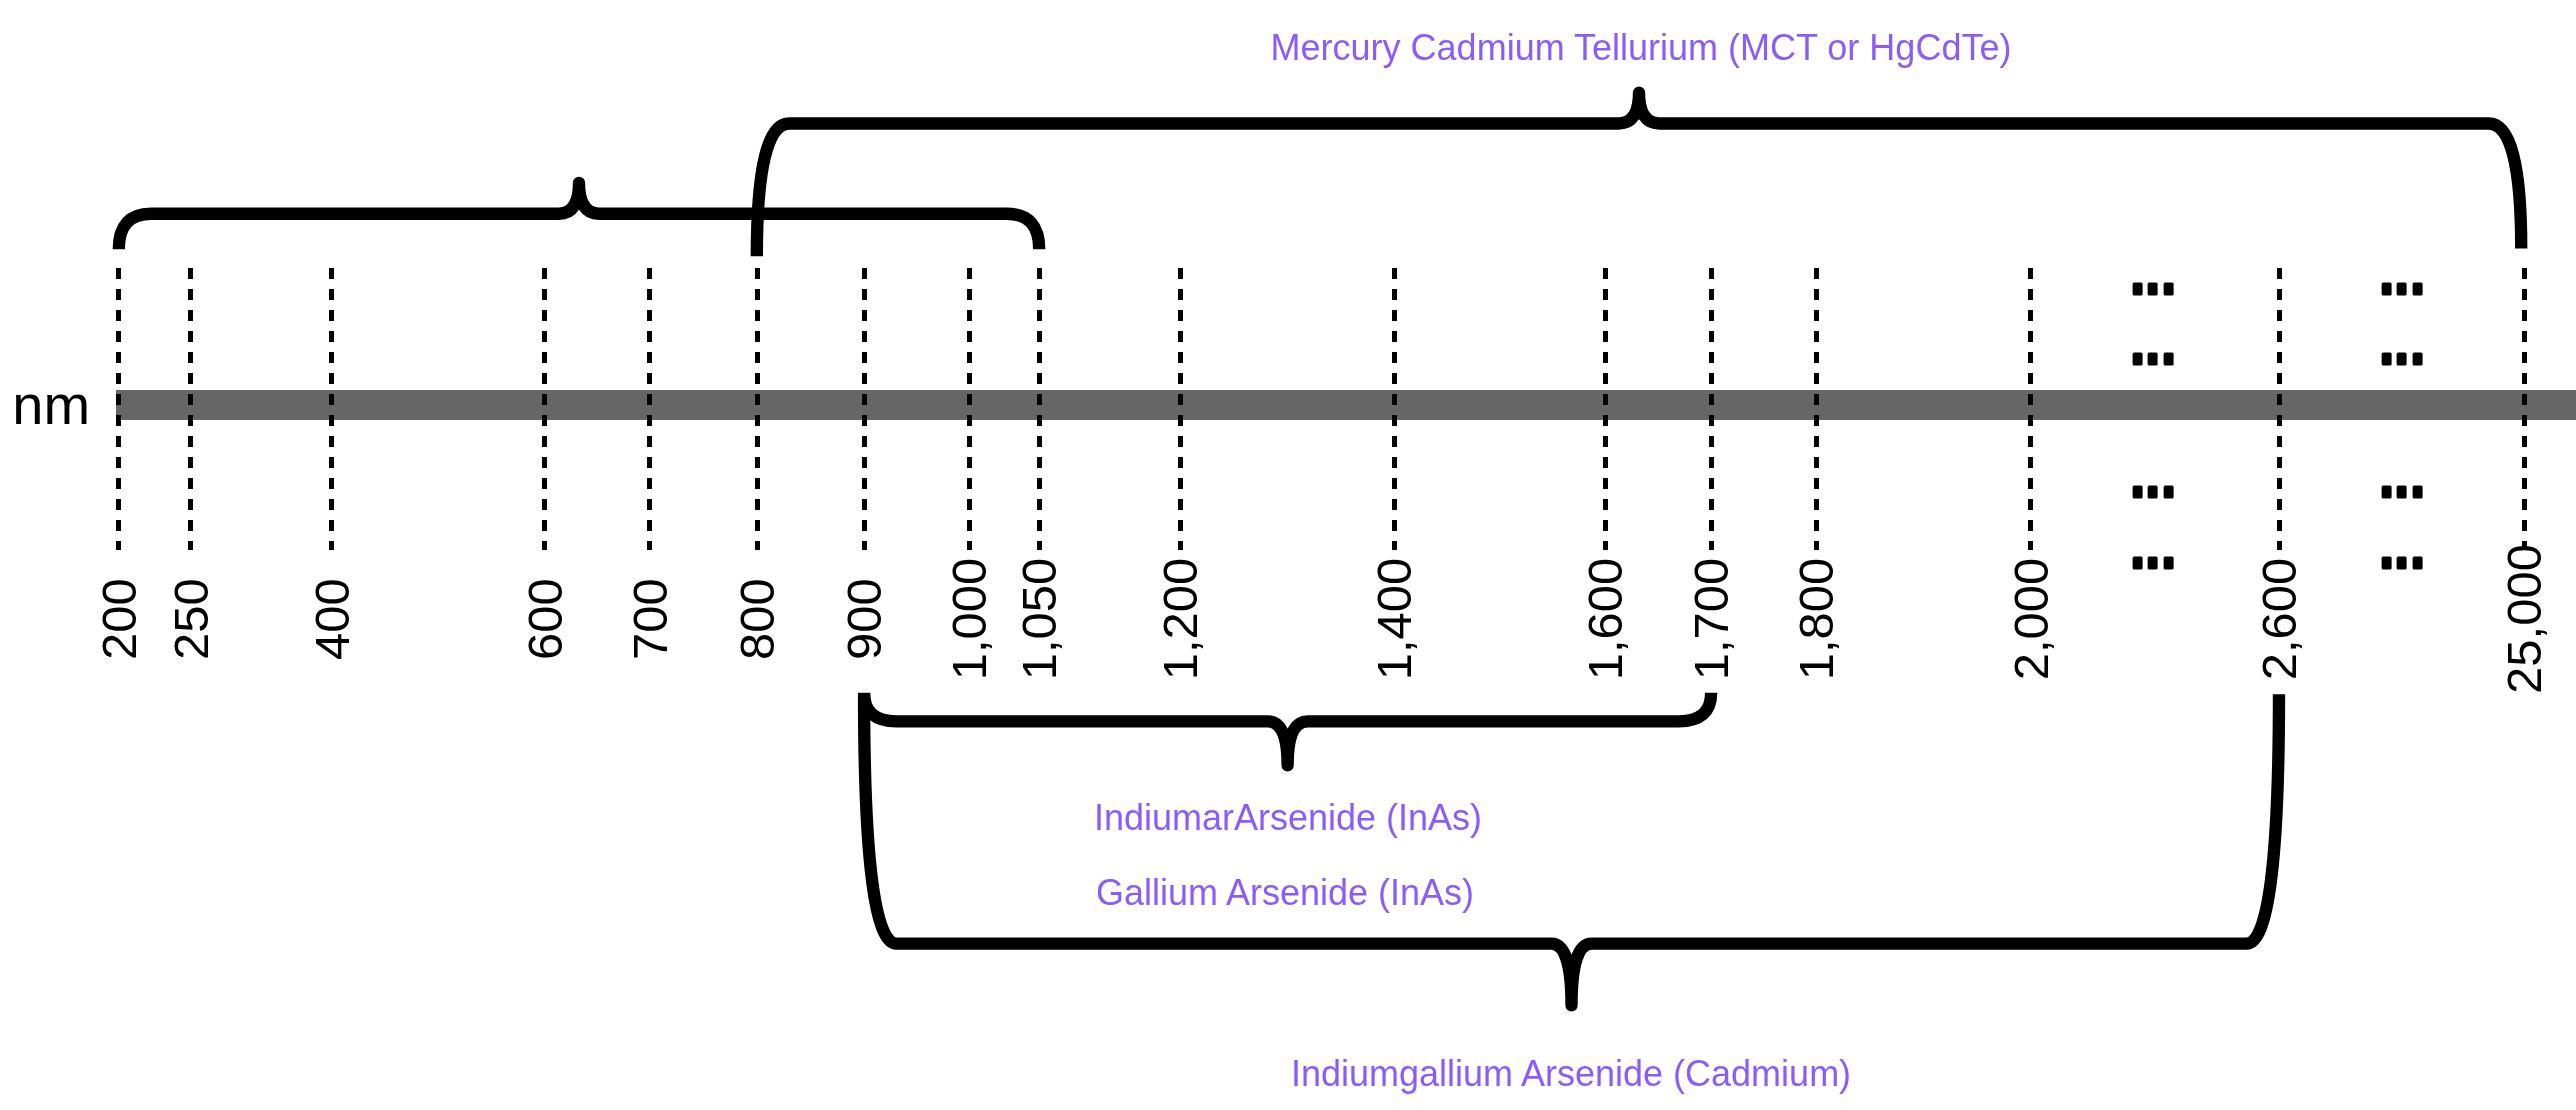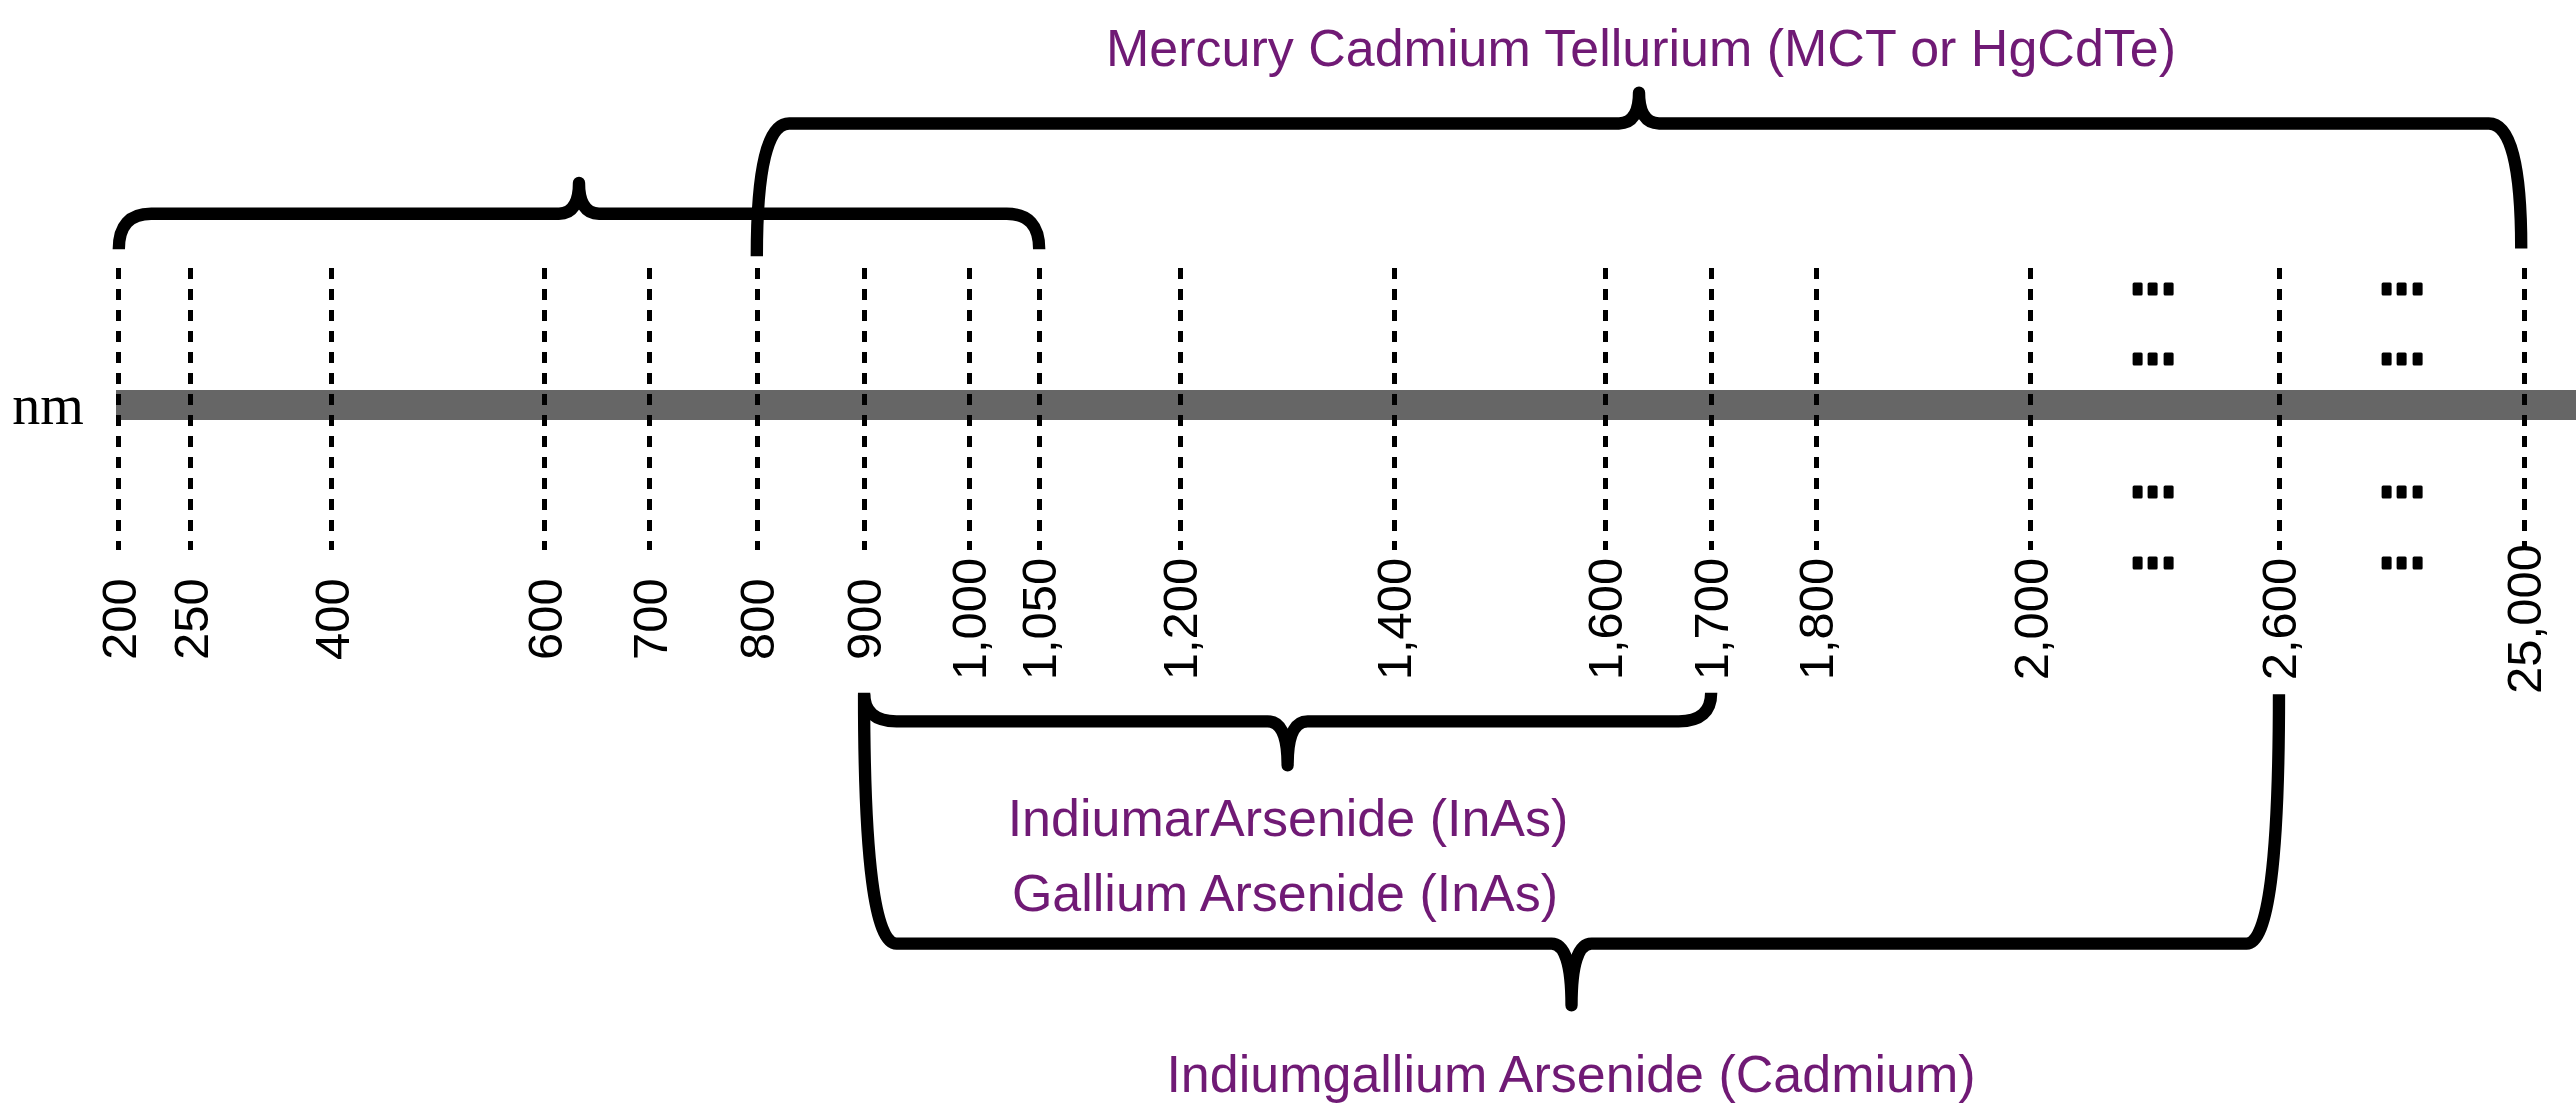--- a/index.html
+++ b/index.html
@@ -12,43 +12,42 @@
     font-family: "Liberation Sans", sans-serif;
     color: #000000;
   }
   #brace-svg {
     position: absolute;
     left: 0; top: 0;
     width: 2576px; height: 1111px;
   }
   .big-label {
     position: absolute;
-    font-size: 52px;
+    font-size: 36px;
     line-height: 1;
     white-space: nowrap;
     transform: translate(-50%, -50%);
-    color: #701a75;
+    color: #8b5cf6;
   }
   #axis-bar {
     position: absolute;
     left: 116px;
     top: 390px;
     width: 2460px;
     height: 30px;
     background: #666666;
   }
   #unit-label {
     position: absolute;
     left: 12.3px;
     top: 407px;
     font-size: 56px;
     line-height: 1;
     transform: translateY(-54%);
     white-space: nowrap;
-    font-family: Liberation Serif, serif;
   }
   .tick-dash {
     position: absolute;
     width: 4.6px;
     top: 268px;
     height: 282px;
     background: repeating-linear-gradient(to bottom, #000000 0 10.8px, transparent 10.8px 21px);
     z-index: 3;
   }
   .tick-label {

